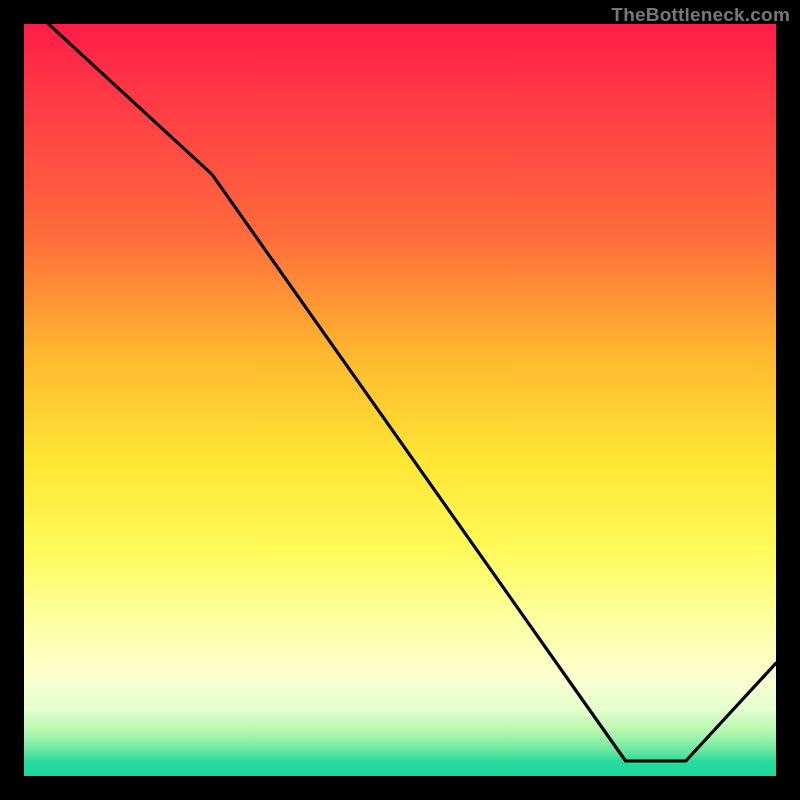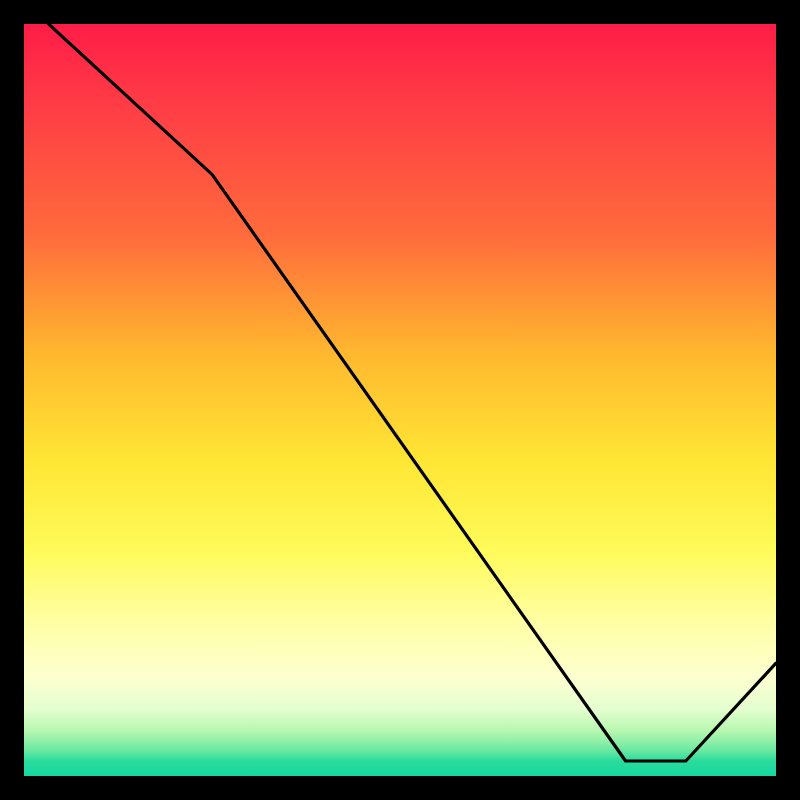--- a/index.html
+++ b/index.html
@@ -71,15 +71,16 @@
 <body>
 
 <div class="frame">
   <div class="plot"></div>
 
   <svg class="line" viewBox="0 0 752 752" preserveAspectRatio="none">
 
     <path id="series-path" fill="none" stroke="#000" stroke-width="3.2" stroke-linejoin="round" stroke-linecap="round" d="M0.0 -22.6 L188.0 150.4 L601.6 737.0 L661.8 737.0 L752.0 639.2"></path>
   </svg>
 
+  <div class="watermark">TheBottleneck.com</div>
 
   <div class="bottom-label" style="left:605px; top:744px;"></div>
 </div>
 
 </body></html>

